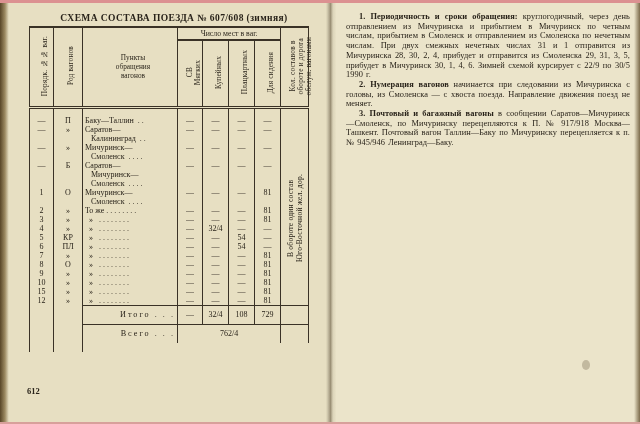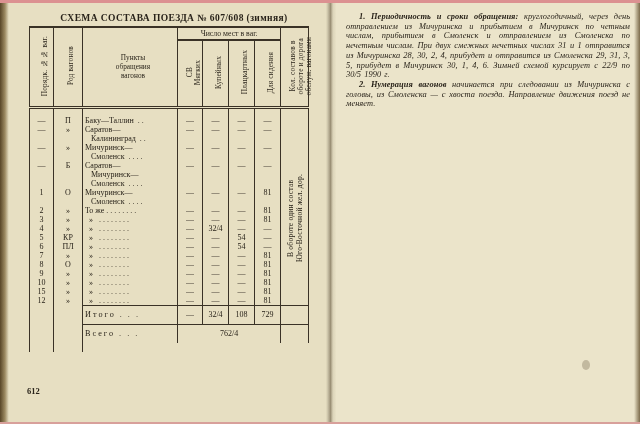--- a/index.html
+++ b/index.html
@@ -14,21 +14,21 @@
   .edge-top    { position:absolute; left:0; top:0; width:640px; height:3px; background:#dc9191; z-index:9;}
   .edge-bottom { position:absolute; left:0; bottom:0; width:640px; height:2px; background:#d8a09b; z-index:9;}
   .edge-left   { position:absolute; left:0; top:0; width:9px; height:424px;
                  background:linear-gradient(90deg,#584628,#9c8a62 55%,rgba(0,0,0,0)); z-index:8;}
   .edge-right  { position:absolute; right:0; top:0; width:6px; height:424px;
                  background:linear-gradient(270deg,#7c6b4b,rgba(0,0,0,0)); z-index:8;}
   .gutter      { position:absolute; left:326px; top:0; width:10px; height:424px;
                  background:linear-gradient(90deg,rgba(60,45,20,0) 0%,rgba(60,45,20,.45) 45%,rgba(60,45,20,.08) 70%,rgba(60,45,20,0)); z-index:7;}
 
   .page-left  { position:absolute; left:9px; top:3px; width:318px; height:419px; background:#e7dfc2; }
-  .page-right { position:absolute; left:336px; top:3px; width:300px; height:419px; background:#ebe4ca;font-style:italic; }
+  .page-right { position:absolute; left:336px; top:3px; width:300px; height:419px; background:#ebe4ca; }
 
   
   .title-block { text-align:center; margin:10px 8px 0 20px; line-height:11px; }
   .title    { font-weight:bold; font-size:9.5px; letter-spacing:.4px; }
   .subtitle { font-weight:bold; font-size:8.5px; letter-spacing:.3px; margin-top:1px;}
 
   table.comp { border-collapse:collapse; table-layout:fixed; margin:2px 0 0 20px; width:279px;
                font-size:8px; line-height:9px; }
   .comp th, .comp td { border-left:1px solid #3a3226; padding:0 2px; }
   .comp .first { border-left:1.6px solid #3a3226; }
@@ -42,21 +42,21 @@
   .pre  { white-space:pre-wrap; }
   .comp thead th.vh { height:67px; }
   .comp td { vertical-align:top; }
   .comp td.ctr, .comp th.ctr { text-align:center; }
   .comp tr.frow td { padding-top:7px; }
   .comp td.route { white-space:pre-wrap; }
   .comp td.note-cell { vertical-align:middle; text-align:center; }
   .comp td.note-cell .vert { line-height:9px; font-size:7.6px; padding-bottom:18px;}
   .comp tbody.tots td { border-top:1px solid #3a3226; height:19px; vertical-align:middle; text-align:center;}
   .comp tbody.tots td.nb { border-top:none; }
-  .comp tbody.tots td.lbl { text-align:left; letter-spacing:2px; font-size:8.2px; }
+  .comp tbody.tots td.lbl { text-align:right; letter-spacing:2px; font-size:8.2px; }
   .comp tbody.tots tr.stub td { border-top:none; height:9px; }
   .pagenum { position:absolute; left:18px; bottom:26px; font-weight:bold; font-size:8.5px; }
 
   
   .text-col { padding:9px 6px 0 10px; text-align:justify; font-size:8.4px; line-height:9.7px;
               letter-spacing:.05px; word-spacing:1px; }
   .text-col p { text-indent:13px; margin:0; }
   .text-col b { font-weight:bold; }
 
   
@@ -287,16 +287,17 @@
     </tbody>
   </table>
 
   <div class="pagenum">612</div>
 </div>
 
 <div class="page-right">
   <div class="text-col" id="paras">
       <p><b>1. Периодичность и сроки обращения:</b> круглогодичный, через день отправлением из Мичуринска и прибытием в Мичуринск по четным числам, прибытием в Смоленск и отправлением из Смоленска по нечетным числам. При двух смежных нечетных числах 31 и 1 отправится из Мичуринска 28, 30, 2, 4, прибудет и отправится из Смоленска 29, 31, 3, 5, прибудет в Мичуринск 30, 1, 4, 6. Зимней схемой курсирует с 22/9 по 30/5 1990 г.</p>
       <p><b>2. Нумерация вагонов</b> начинается при следовании из Мичуринска с головы, из Смоленска — с хвоста поезда. Направление движения поезд не меняет.</p>
+      <p><b>3. Почтовый и багажный вагоны</b> в сообщении Саратов—Мичуринск—Смоленск, по Мичуринску перецепляются к П. № 917/918 Москва—Ташкент. Почтовый вагон Таллин—Баку по Мичуринску перецепляется к п. № 945/946 Ленинград—Баку.</p>
     </div>
 </div>
 
 <div class="smudge" style="left:582px; top:360px; width:8px; height:10px;"></div>
 
 </body></html>

